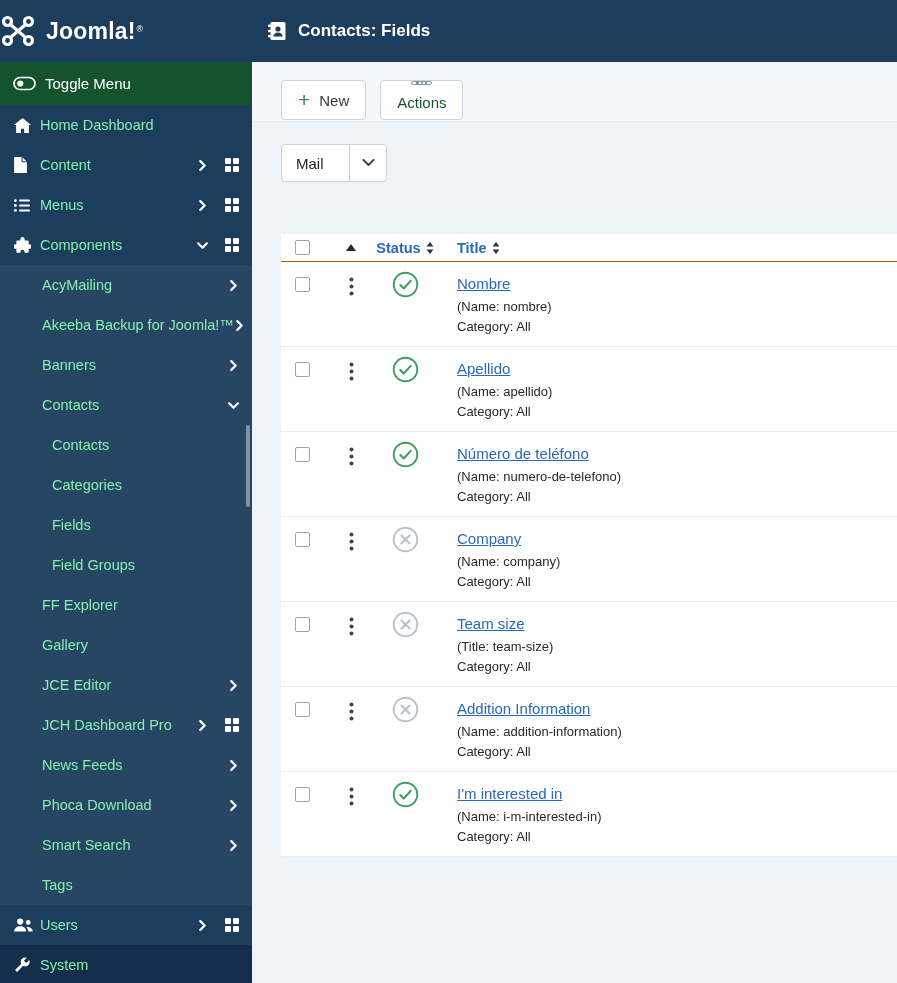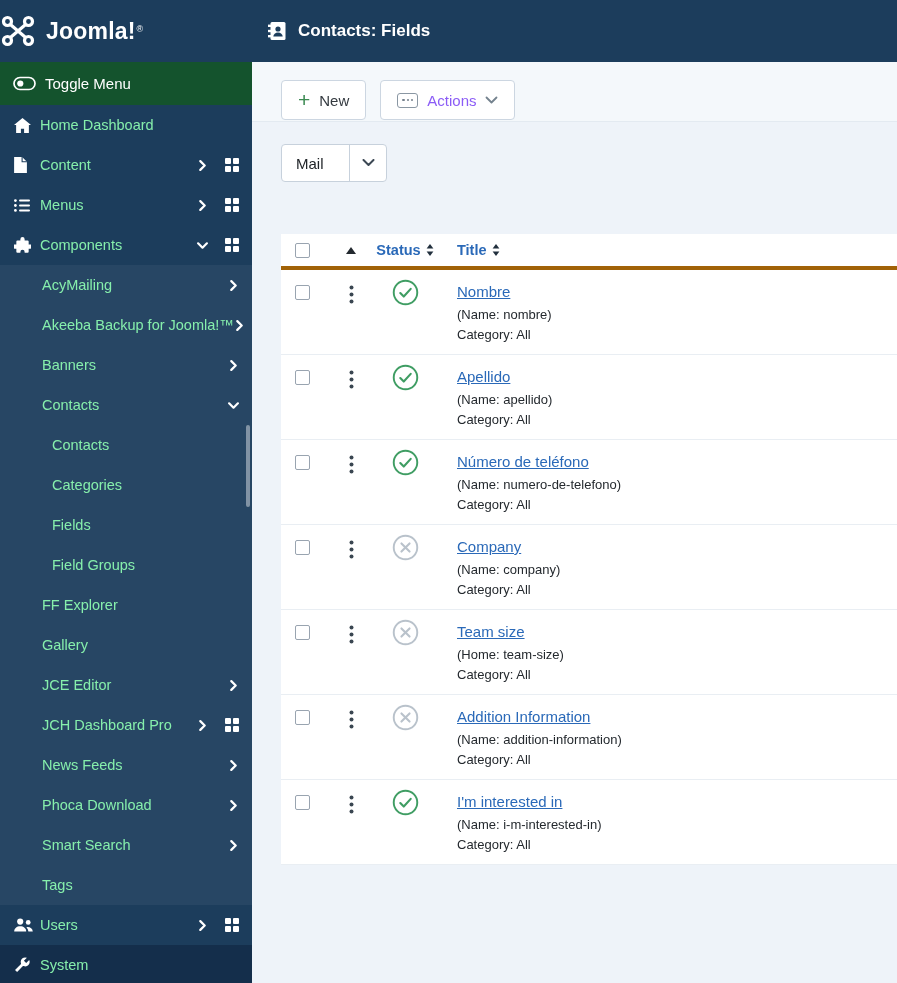--- a/index.html
+++ b/index.html
@@ -25,33 +25,33 @@
   .mi-right { margin-left:auto; display:flex; align-items:center; gap:17px; }
   .mi-chevron, .mi-grid { display:flex; align-items:center; }
   .scroll-thumb { position:absolute; right:2px; top:363px; width:4px; height:82px; background:rgba(255,255,255,.42); border-radius:2px; }
 
   
   .content { position:absolute; left:252px; top:62px; right:0; bottom:0; background:#eef3f9; overflow:hidden; }
   .toolbar { height:60px; background:#f4f8fb; border-bottom:1px solid #e3eaf1; display:flex; gap:14px; align-items:flex-start; padding:18px 0 0 29px; }
   .btn { height:40px; background:#fff; border:1px solid #ccd6e1; border-radius:4px; display:inline-flex; align-items:center; gap:9px; padding:0 16px; font-size:15px; font-family:inherit; cursor:pointer; }
   .btn-new { color:#343a40; }
   .plus { color:#3c8a52; font-size:21px; font-weight:500; line-height:1; margin-top:-2px; }
-  .btn-actions { color:#8b5cf6; }
+  .btn-actions { color:#14532d;flex-direction:column; }
   .dots-box { width:21px; height:15px; border:1.4px solid #8a97a3; border-radius:3px; display:inline-flex; align-items:center; justify-content:center; gap:2px; }
   .dots-box i { width:2.4px; height:2.4px; border-radius:50%; background:#74818d; }
 
   .filterbar { padding:22px 0 0 29px; }
   .select { display:inline-flex; height:38px; background:#fff; border:1px solid #c7d1dc; border-radius:4px; align-items:stretch; cursor:pointer; }
   .select-value { padding:0 20px 0 14px; display:flex; align-items:center; font-size:15px; color:#212529; min-width:67px; }
   .select-caret { width:37px; border-left:1px solid #c7d1dc; display:flex; align-items:center; justify-content:center; }
 
   
   .table { margin:52px 0 0 29px; background:#fff; }
   .thead, .trow { display:grid; grid-template-columns:48px 44px 64px 1fr; }
-  .thead { height:36px; align-items:center; border-bottom:4px solid #a16207; }
+  .thead { height:28px; align-items:center; border-bottom:1px solid #a16207; }
   .hc-check { padding-left:14px; display:flex; align-items:center; }
   .hc-order { display:flex; justify-content:center; align-items:center; }
   .hc-status { display:flex; justify-content:center; align-items:center; gap:5px; color:#2a69b8; font-weight:700; font-size:14.5px; }
   .hc-title { display:flex; align-items:center; gap:5px; padding-left:20px; color:#2a69b8; font-weight:700; font-size:14.5px; }
   .trow { min-height:79px; border-bottom:1px solid #e9eef3; }
   .c-check { padding:15px 0 0 14px; }
   .c-drag { display:flex; justify-content:center; padding-top:15px; }
   .c-status { display:flex; justify-content:center; padding-top:9px; }
   .c-title { padding:13px 14px 12px 20px; }
   .title-link { color:#2a69b8; font-size:15px; text-decoration:underline; }
@@ -535,21 +535,21 @@
     <div class="c-status">
       <button class="status-btn">
                 <span><svg width="27" height="27" viewBox="0 0 28 28">
                     <circle cx="14" cy="14" r="12.2" fill="none" stroke="#b9c2cb" stroke-width="2"></circle>
                     <path d="M9.8 9.8l8.4 8.4M18.2 9.8l-8.4 8.4" fill="none" stroke="#b9c2cb" stroke-width="2.2" stroke-linecap="round"></path>
                   </svg></span>
               </button>
     </div>
     <div class="c-title">
       <a href="#" class="title-link">Team size</a>
-      <div class="name-line">(Home: team-size)</div>
+      <div class="name-line">(Title: team-size)</div>
       <div class="cat-line">Category: All</div>
     </div>
   </div>
 
   <div class="trow">
     <div class="c-check">
       <input type="checkbox" class="cbx" style="">
     </div>
     <div class="c-drag">
       <span class="drag-handle">

